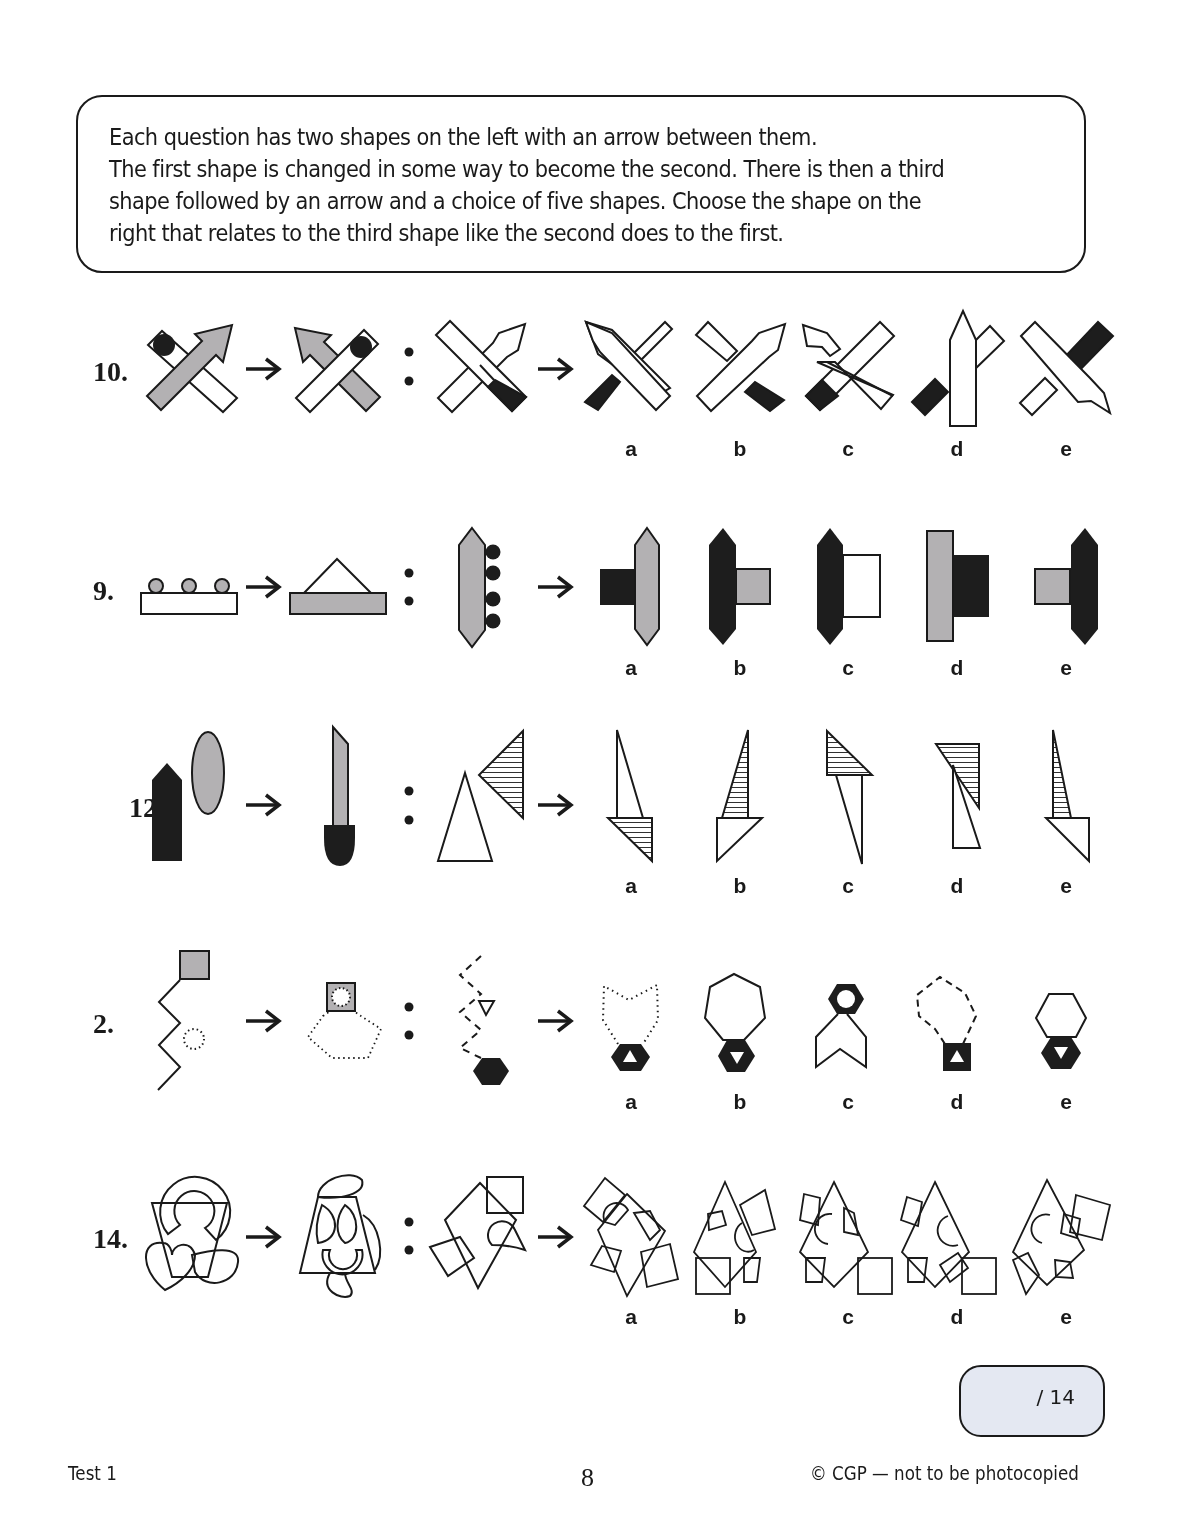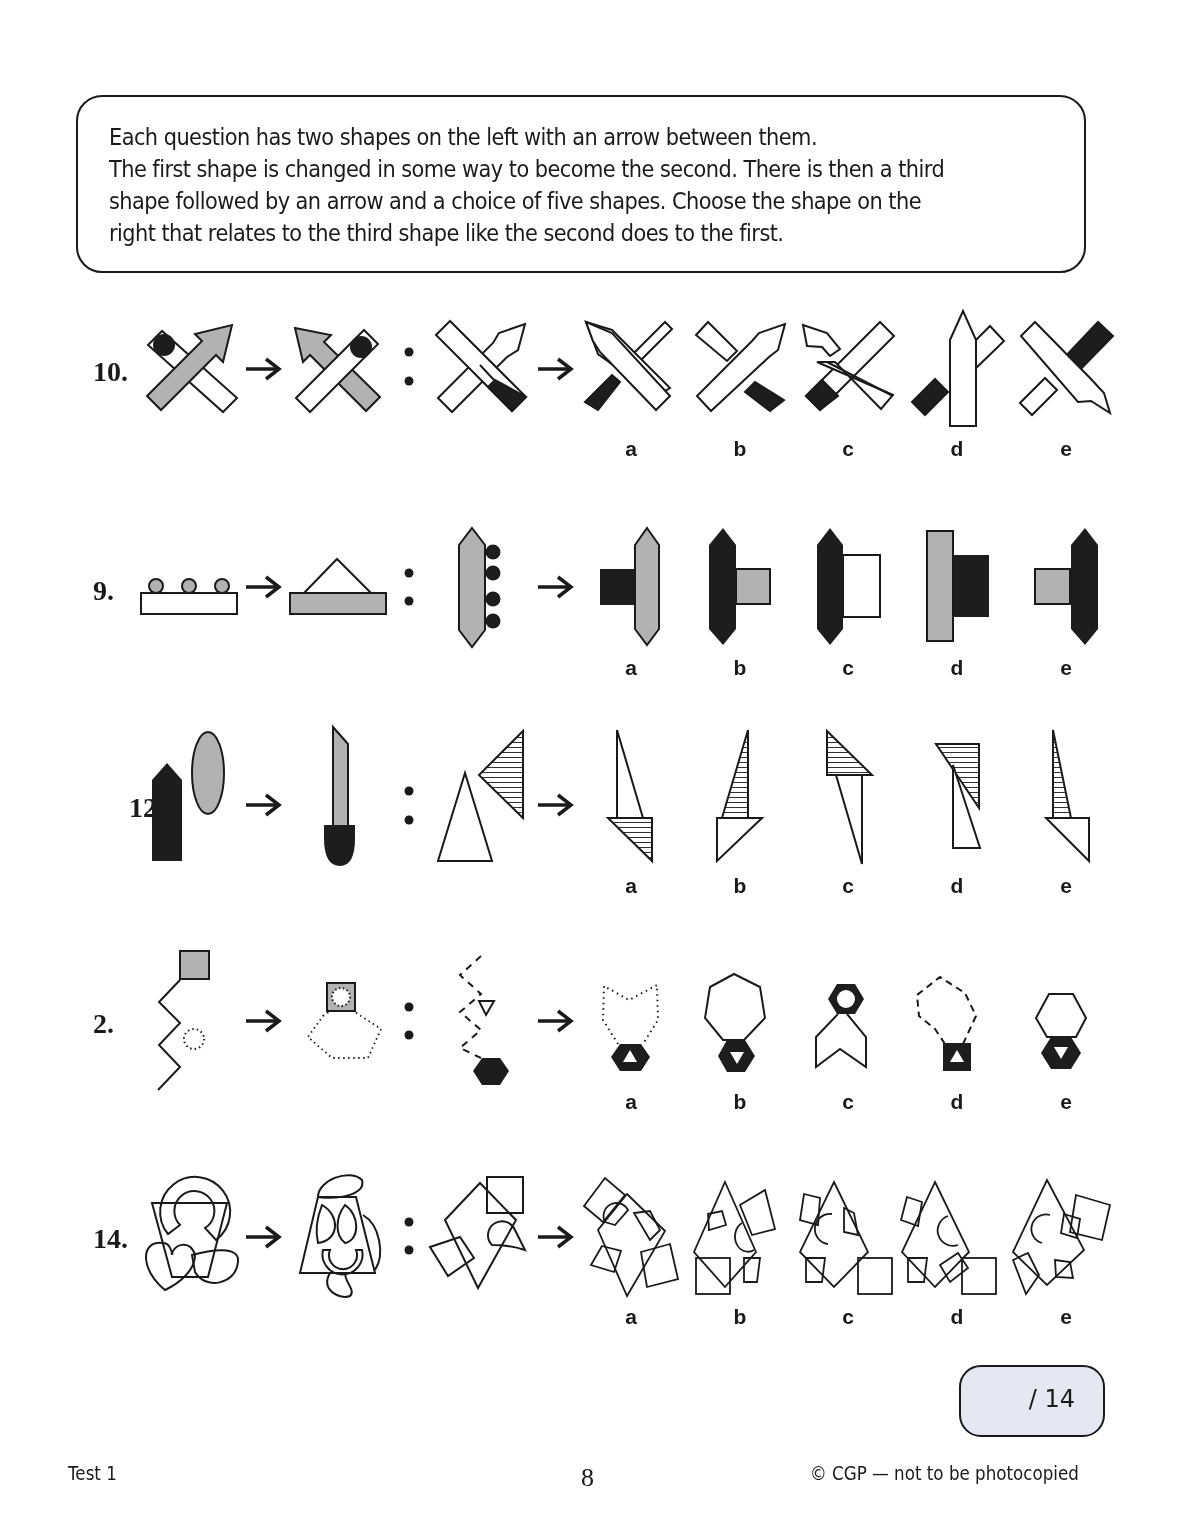--- a/index.html
+++ b/index.html
@@ -4,21 +4,21 @@
 <style>
   html, body { margin:0; padding:0; background:#ffffff; }
   body { width:1200px; height:1531px; position:relative; overflow:hidden; font-family:"Liberation Sans", sans-serif; color:#1a1a1a; }
   .instructions { position:absolute; left:76px; top:95px; width:1010px; height:178px; border:2px solid #1a1a1a; border-radius:26px; box-sizing:border-box; padding:24px 30px 4px 31px; }
   .instructions p { margin:0; font-family:"DejaVu Sans", sans-serif; font-size:22.5px; line-height:32px; letter-spacing:-0.6px; transform:scaleX(0.93); transform-origin:left top; white-space:nowrap; }
   .question { position:absolute; left:0; width:1200px; }
   .qnum { position:absolute; left:93px; font-family:"Liberation Serif", serif; font-weight:bold; font-size:28px; }
   .fig { position:absolute; }
   .opt-label { position:absolute; font-family:"Liberation Sans", sans-serif; font-weight:bold; font-size:21px; width:30px; text-align:center; }
   .score-box { position:absolute; left:959px; top:1365px; width:146px; height:72px; border:2px solid #1a1a1a; border-radius:22px; background:#e4e8f2; box-sizing:border-box; }
-  .score-box span { position:absolute; right:28px; top:18px; font-family:"DejaVu Sans", sans-serif; font-size:24px; }
+  .score-box span { position:absolute; right:28px; top:18px; font-family:"DejaVu Sans", sans-serif; font-size:20px; }
   .footer-left { position:absolute; left:68px; top:1462px; font-family:"DejaVu Sans", sans-serif; font-size:19px; transform:scaleX(0.88); transform-origin:left top; }
   .footer-center { position:absolute; left:581px; top:1463px; font-family:"Liberation Serif", serif; font-size:26px; }
   .footer-right { position:absolute; left:810px; top:1462px; font-family:"DejaVu Sans", sans-serif; font-size:19px; transform:scaleX(0.88); transform-origin:left top; white-space:nowrap; }
   svg { overflow:visible; }
 </style>
 </head>
 <body>
 
 <div class="instructions">
   <p>Each question has two shapes on the left with an arrow between them.</p>

